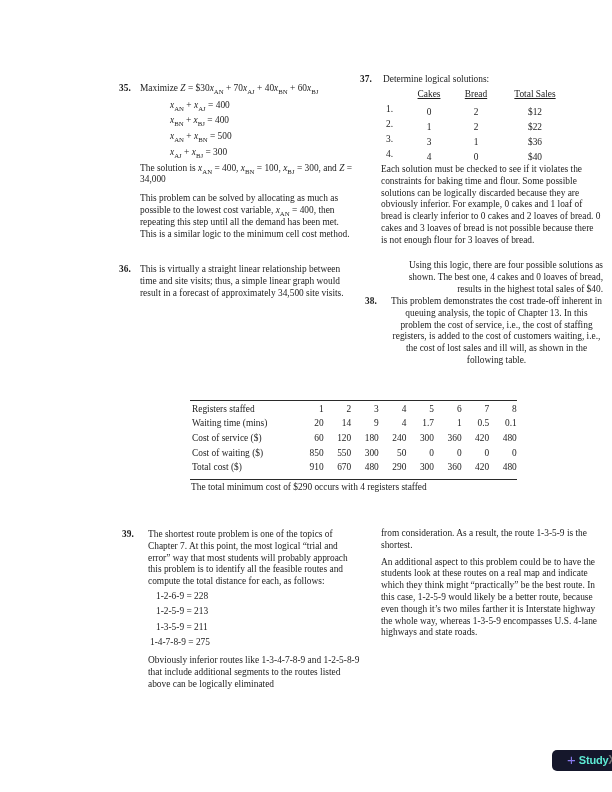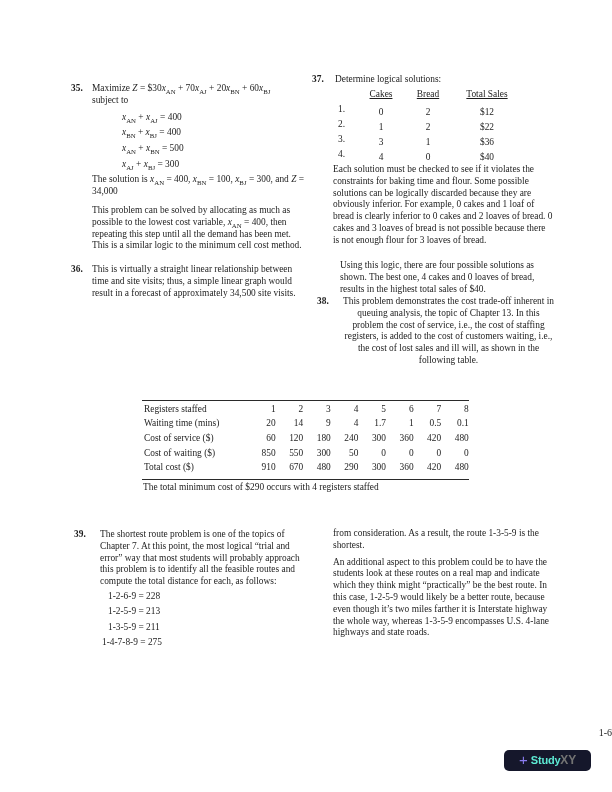--- a/index.html
+++ b/index.html
@@ -2,42 +2,42 @@
 <html><head>
 <meta charset="utf-8">
 <style>
   html,body { margin:0; padding:0; background:#888; }
   .page {
     position:relative; width:612px; height:792px; margin:0 auto;
     background:#ffffff; color:#1d1d1d;
     font-family:"Liberation Serif", serif; font-size:9.4px; line-height:11.8px;
     overflow:hidden;
   }
-  .abs { position:absolute; }
+  .abs { position:absolute;margin-left:48px; }
   .pnum { position:absolute; left:0; top:0; font-weight:bold; }
   .pbody { margin-left:21px; }
   sub { font-size:6.8px; line-height:0; }
   
   #colA { left:71px; top:83px; width:237px; }
   #p35-eqs { margin-top:5px; }
   .eq { padding-left:30px; margin-bottom:3.9px; }
   #p35-solution { margin-top:1px; }
   #p35-discussion { margin-top:7px; }
   #p36 { position:absolute; left:0; top:181px; width:237px; }
   
   #colB { left:312px; top:74px; width:242px; }
   #p37-line { position:absolute; top:0; left:0; width:242px; }
   #p37-line .pbody { margin-left:23px; }
   #t37 { position:absolute; top:15px; left:0; width:242px; }
   .t37-row { display:grid; grid-template-columns:18px 50px 44px 74px; padding-left:26px; height:15px; align-items:start; }
   .t37-hdr { text-decoration:underline; text-align:center; }
   .t37-n { text-align:left; }
   .t37-c { text-align:center; padding-top:3px; }
   #p37-para1 { position:absolute; top:90px; left:21px; width:221px; }
-  #p37-para2 { position:absolute; top:186px; left:28px; width:215px; }
+  #p37-para2 { position:absolute; top:186px; left:28px; width:215px;text-align:right; }
   #p38 { position:absolute; top:222px; left:0; width:242px;text-align:center; }
   #p38 .pnum { left:5px; }
   #p38 .pbody { margin-left:31px; }
   
   #costTable { left:142px; top:400px; width:327px; }
   #ct-box { border-top:1px solid #2a2a2a; border-bottom:1px solid #2a2a2a; padding:2.5px 0 2px 0; }
   .ct-row { display:grid; grid-template-columns:106px repeat(8, 27.6px); height:14.7px; align-items:start; }
   .ct-label { text-align:left; padding-left:2px; }
   .ct-val { text-align:right; }
   #ct-caption { margin-top:2.5px; padding-left:1px; }
@@ -63,22 +63,21 @@
 </style>
 </head>
 <body>
 
 <div class="page">
 
   <div class="abs" id="colA">
     <div style="position:relative;">
       <span class="pnum">35.</span>
       <div class="pbody">
-        <div><span>Maximize </span><i>Z</i><span> = $30</span><i>x</i><sub>AN</sub><span> + 70</span><i>x</i><sub>AJ</sub><span> + 20</span><i>x</i><sub>BN</sub><span> + 60</span><i>x</i><sub>BJ</sub></div>
-        <div>subject to</div>
+        <div><span>Maximize </span><i>Z</i><span> = $30</span><i>x</i><sub>AN</sub><span> + 70</span><i>x</i><sub>AJ</sub><span> + 40</span><i>x</i><sub>BN</sub><span> + 60</span><i>x</i><sub>BJ</sub></div>
         <div id="p35-eqs">
           <div class="eq"><i>x</i><sub>AN</sub><span> + </span><i>x</i><sub>AJ</sub><span> = 400</span></div>
           <div class="eq"><i>x</i><sub>BN</sub><span> + </span><i>x</i><sub>BJ</sub><span> = 400</span></div>
           <div class="eq"><i>x</i><sub>AN</sub><span> + </span><i>x</i><sub>BN</sub><span> = 500</span></div>
           <div class="eq"><i>x</i><sub>AJ</sub><span> + </span><i>x</i><sub>BJ</sub><span> = 300</span></div>
         </div>
         <div id="p35-solution"><span>The solution is </span><i>x</i><sub>AN</sub><span> = 400, </span><i>x</i><sub>BN</sub><span> = 100, </span><i>x</i><sub>BJ</sub><span> = 300, and </span><i>Z</i><span> = 34,000</span></div>
         <div id="p35-discussion"><span>This problem can be solved by allocating as much as possible to the lowest cost variable, </span><i>x</i><sub>AN</sub><span> = 400, then repeating this step until all the demand has been met. This is a similar logic to the minimum cell cost method.</span></div>
       </div>
     </div>
@@ -198,20 +197,21 @@
     <div style="position:relative;">
       <span class="pnum">39.</span>
       <div class="pbody">
         <div>The shortest route problem is one of the topics of Chapter 7. At this point, the most logical “trial and error” way that most students will probably approach this problem is to identify all the feasible routes and compute the total distance for each, as follows:</div>
         <div id="p39-routes">
           <div class="route">1-2-6-9 = 228</div>
           <div class="route">1-2-5-9 = 213</div>
           <div class="route">1-3-5-9 = 211</div>
           <div class="route">1-4-7-8-9 = 275</div>
         </div>
+        <div id="p39-para2">Obviously inferior routes like 1-3-4-7-8-9 and 1-2-5-8-9 that include additional segments to the routes listed above can be logically eliminated</div>
       </div>
     </div>
   </div>
 
   <div class="abs" id="colE">
     <div>from consideration. As a result, the route 1-3-5-9 is the shortest.</div>
     <div id="p39c2-para2">An additional aspect to this problem could be to have the students look at these routes on a real map and indicate which they think might “practically” be the best route. In this case, 1-2-5-9 would likely be a better route, because even though it’s two miles farther it is Interstate highway the whole way, whereas 1-3-5-9 encompasses U.S. 4-lane highways and state roads.</div>
   </div>
 
   <div class="abs" id="pageNumber">1-6</div>

